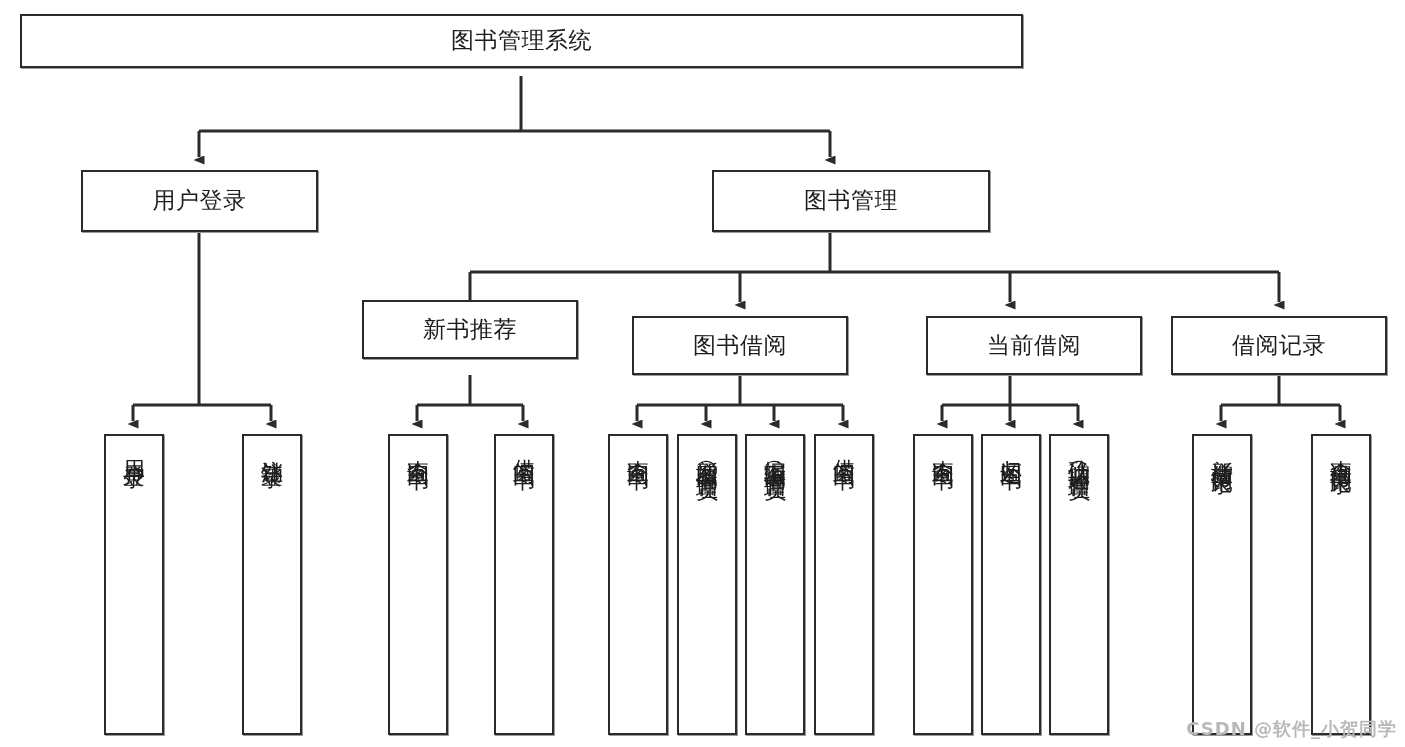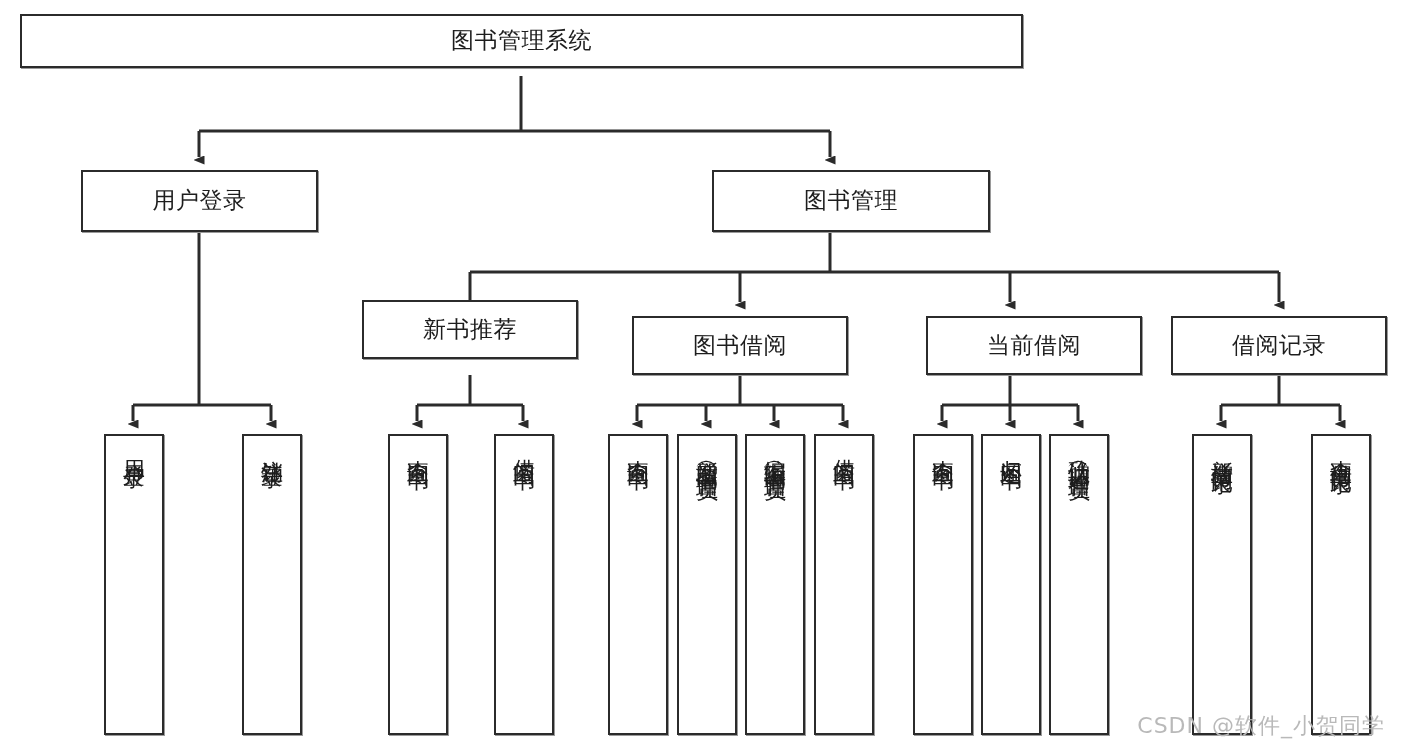--- a/index.html
+++ b/index.html
@@ -55,27 +55,28 @@
     writing-mode: vertical-rl;
     text-orientation: upright;
     font-size: 22px;
     line-height: 1.28;
     letter-spacing: 3px;
     white-space: normal;
     max-height: 290px;
   }
   .watermark {
     position: absolute;
-    right: 20px;
+    right: 8px;
     bottom: 6px;
-    font-size: 22px;
+    font-size: 18px;
     color: #b9b9b9;
     letter-spacing: 1px;
     z-index: 5;
     white-space: nowrap;
+    font-weight: bold;
   }
 </style>
 </head>
 <body>
 
 <div id="canvas">
 
   <svg class="edges" viewBox="0 0 1405 747" xmlns="http://www.w3.org/2000/svg">
     <defs>
       <marker id="arrow" markerWidth="9" markerHeight="11" refX="1.5" refY="5.5" orient="auto" markerUnits="userSpaceOnUse">

